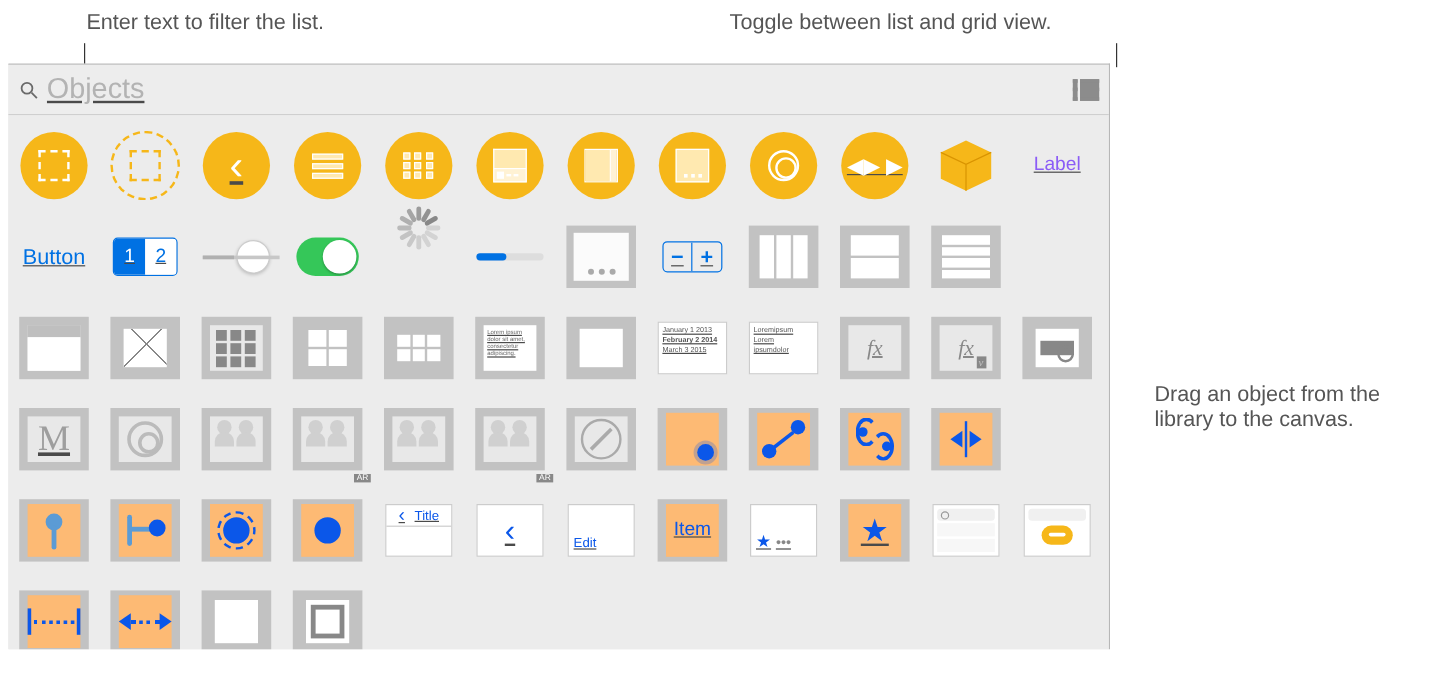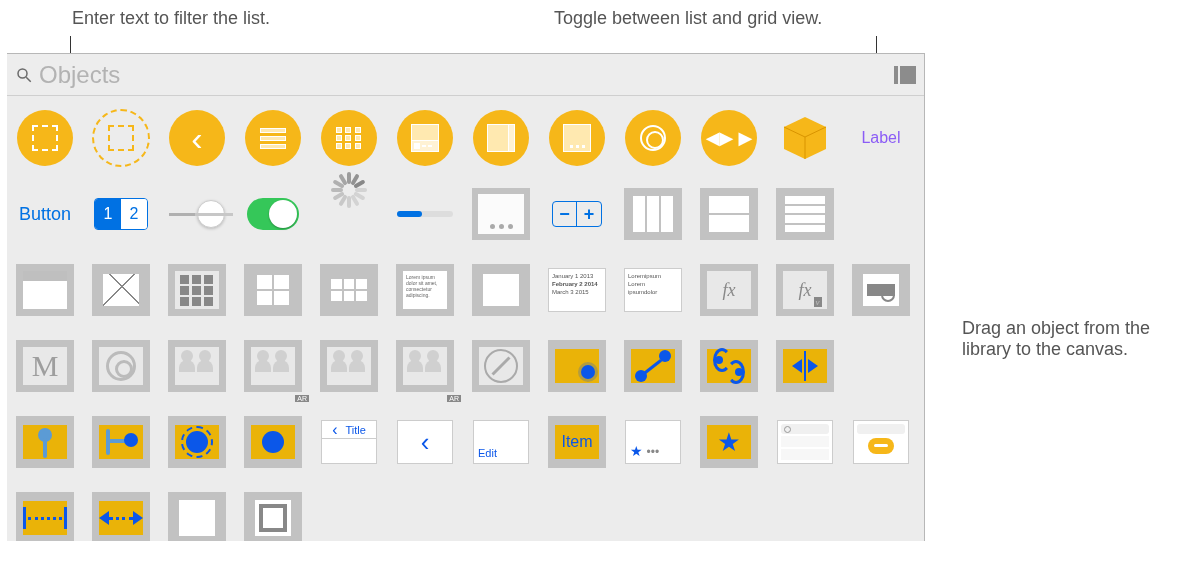--- a/index.html
+++ b/index.html
@@ -30,20 +30,21 @@
     left: 7px;
     top: 53px;
     width: 918px;
     height: 488px;
     border: 1px solid #b7b7b7;
     border-left: none;
     border-bottom: none;
     background: #ececec;
     display: flex;
     flex-direction: column;
+    text-decoration: underline;
   }
 
   
   .hdr {
     height: 42px;
     background: #ededed;
     border-bottom: 1px solid #cfcfcf;
     display: flex;
     align-items: center;
     padding: 0 8px;
@@ -157,21 +158,21 @@
   .cols3{display:flex;gap:2px;width:40px;height:36px;}
   .cols3 div{flex:1;background:#fff;}
   .rows2{display:flex;flex-direction:column;gap:2px;width:40px;height:36px;}
   .rows2 div{flex:1;background:#fff;}
   .rows4{display:flex;flex-direction:column;gap:2px;width:40px;height:36px;}
   .rows4 div{flex:1;background:#fff;}
 
   
   .gray-sq{width:58px;height:52px;background:#c2c2c2;display:flex;align-items:center;justify-content:center;}
   .gray-sq .in{width:44px;height:38px;background:#e8e8e8;display:flex;align-items:center;justify-content:center;}
-  .gray-sq .in2{width:44px;height:34px;background:#eab308;display:flex;align-items:center;justify-content:center;font-size:9px;color:#888;}
+  .gray-sq .in2{width:44px;height:44px;background:#fdba74;display:flex;align-items:center;justify-content:center;font-size:9px;color:#888;}
   .hdr-row .in{flex-direction:column;}
   .hdr-row .in div:first-child{height:10px;width:100%;background:#bfbfbf;}
   .hdr-row .in div:last-child{flex:1;width:100%;background:#fff;}
   .crack{width:36px;height:32px;background:#fff;position:relative;overflow:hidden;}
   .crack::after{content:"";position:absolute;inset:0;background:linear-gradient(135deg,transparent 45%,#888 45%,#888 48%,transparent 48%),linear-gradient(45deg,transparent 55%,#888 55%,#888 58%,transparent 58%);}
   .kgrid{display:grid;grid-template-columns:repeat(3,1fr);gap:2px;width:34px;}
   .kgrid div{width:9px;height:9px;background:#888;}
   .g4{display:grid;grid-template-columns:1fr 1fr;gap:2px;width:32px;}
   .g4 div{height:14px;background:#fff;}
   .g6{display:grid;grid-template-columns:repeat(3,1fr);gap:2px;width:36px;}
@@ -251,21 +252,21 @@
 
   svg{display:block;}
 </style>
 </head>
 <body>
 
 <div class="annot" style="left:72px;top:8px;">
   <span>Enter text to filter the list.</span>
   <div class="bar" style="left:-2px;top:28px;width:1px;height:20px;"></div>
 </div>
-<div class="annot" style="left:554px;top:8px;">
+<div class="annot" style="left:608px;top:8px;">
   <span>Toggle between list and grid view.</span>
   <div class="bar" style="left:322px;top:28px;width:1px;height:20px;"></div>
 </div>
 <div class="annot" style="left:950px;top:318px;margin-left:12px;">
   <span>Drag an object from the library to the canvas.</span>
 </div>
 
 <div class="panel">
 
   <div class="hdr">

